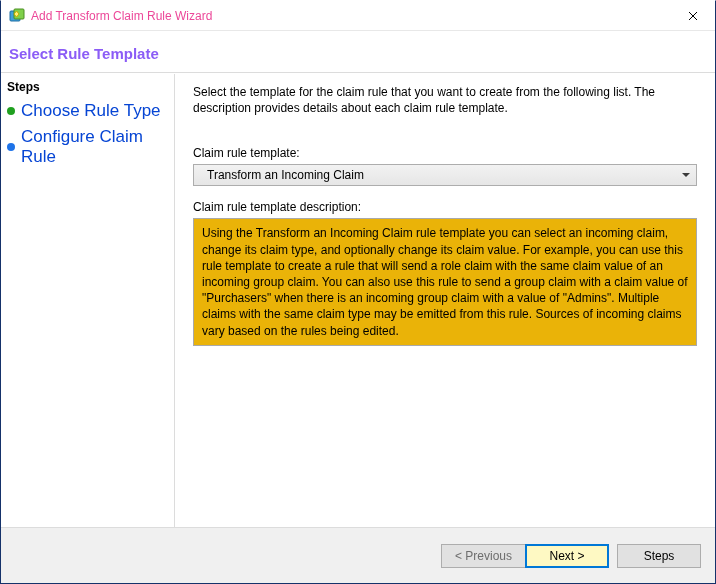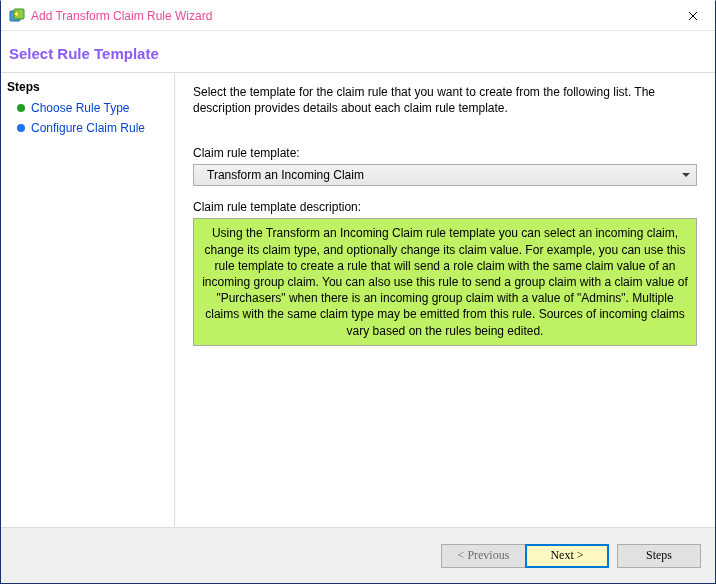--- a/index.html
+++ b/index.html
@@ -56,22 +56,22 @@
   }
   .steps-header {
     font-weight: bold;
     font-size: 12px;
     padding: 6px 6px 4px 6px;
     color:#000000;
   }
   .step-item {
     display:flex;
     align-items:center;
-    padding: 3px 16px;
-    font-size: 12px;
+    padding: 3px 6px;
+    font-size: 17px;
   }
   .step-bullet {
     width:8px; height:8px; border-radius:50%;
     margin-right:6px;
     flex:0 0 auto;
   }
   .step-link { color:#0645d4; cursor:pointer; }
 
   .content { flex:1; padding: 10px 18px 10px 18px; color:#000; }
   .instr { line-height:1.35; margin-bottom: 30px; }
@@ -89,47 +89,46 @@
   }
   .dropdown .dd-arrow {
     position:absolute; right:6px; top:50%; transform:translateY(-50%);
     width:0; height:0;
     border-left:4px solid transparent;
     border-right:4px solid transparent;
     border-top:4px solid #3a3a3a;
   }
   .desc-box {
     border: 1px solid #a9a9a9;
-    background: #bef264;
+    background: #eab308;
     padding: 6px 8px;
     line-height: 1.35;
     color:#000;
     font-size:12px;
-    text-align:center;
   }
 
   .footer {
     position:absolute;
     left:0; right:0; bottom:0;
     height:55px;
     display:flex;
     align-items:center;
     justify-content:flex-end;
     padding: 0 14px;
     gap: 8px;
     background:#f0f0f0;
     border-top: 0;
   }
   .btn {
     min-width: 84px;
     height: 24px;
     border: 1px solid #adadad;
     background: #e1e1e1;
     font-size: 12px;
-    font-family: Liberation Serif, serif;
+    font-family: Liberation Sans, sans-serif;
     cursor:pointer;
   }
   .btn.primary {
     border: 1px solid #0078d7;
     box-shadow: inset 0 0 0 1px #0078d7;
     background: #fef9c3;
   }
   .btn.disabled {
     color:#6d6d6d;
     cursor:default;

